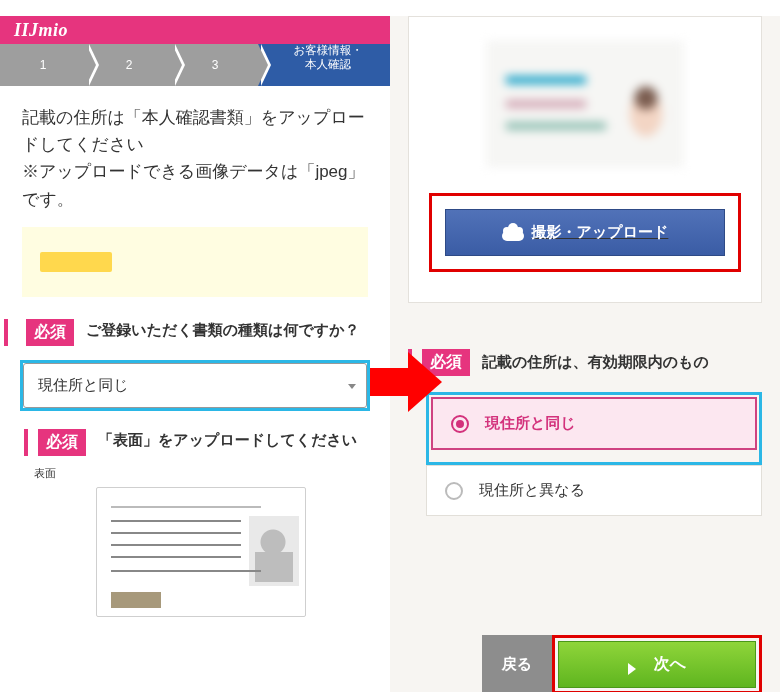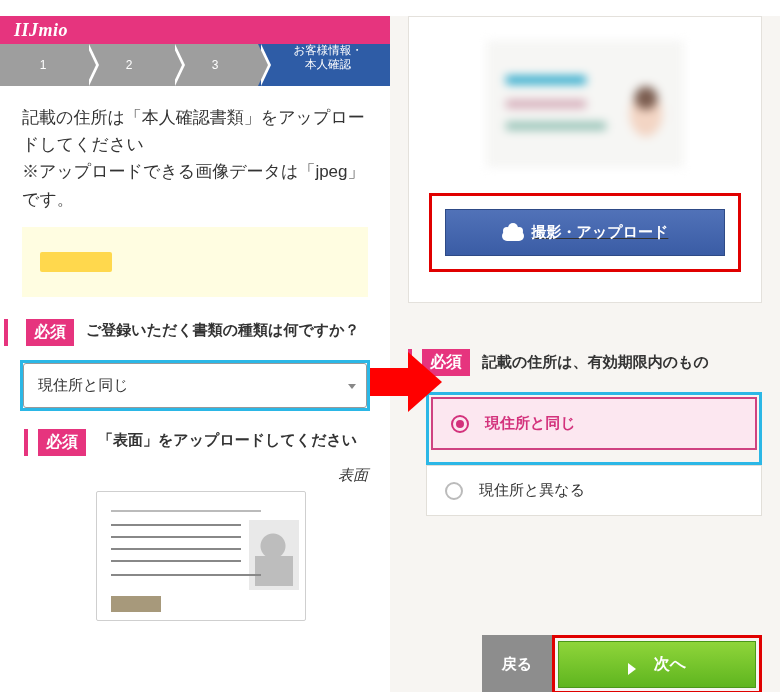--- a/index.html
+++ b/index.html
@@ -144,21 +144,21 @@
     right:10px;
     top:48%;
     border-left:4px solid transparent;
     border-right:4px solid transparent;
     border-top:5px solid #888;
   }
 
   .upload-sub {
     margin: 10px 18px 0 30px;
   }
-  .card-title { text-align:right; font-size:15px; margin:8px 0 6px 0;font-style:italic; }
+  .card-title { text-align:left; font-size:11px; margin:8px 0 6px 0; }
   .card-illus {
     border:1px solid #cfcfcf;
     width: 210px; height: 130px;
     margin: 0 auto 10px auto;
     background:
       linear-gradient(#bbb,#bbb) 14px 18px/150px 2px no-repeat,
       linear-gradient(#888,#888) 14px 32px/130px 2px no-repeat,
       linear-gradient(#888,#888) 14px 44px/130px 2px no-repeat,
       linear-gradient(#888,#888) 14px 56px/130px 2px no-repeat,
       linear-gradient(#888,#888) 14px 68px/130px 2px no-repeat,

